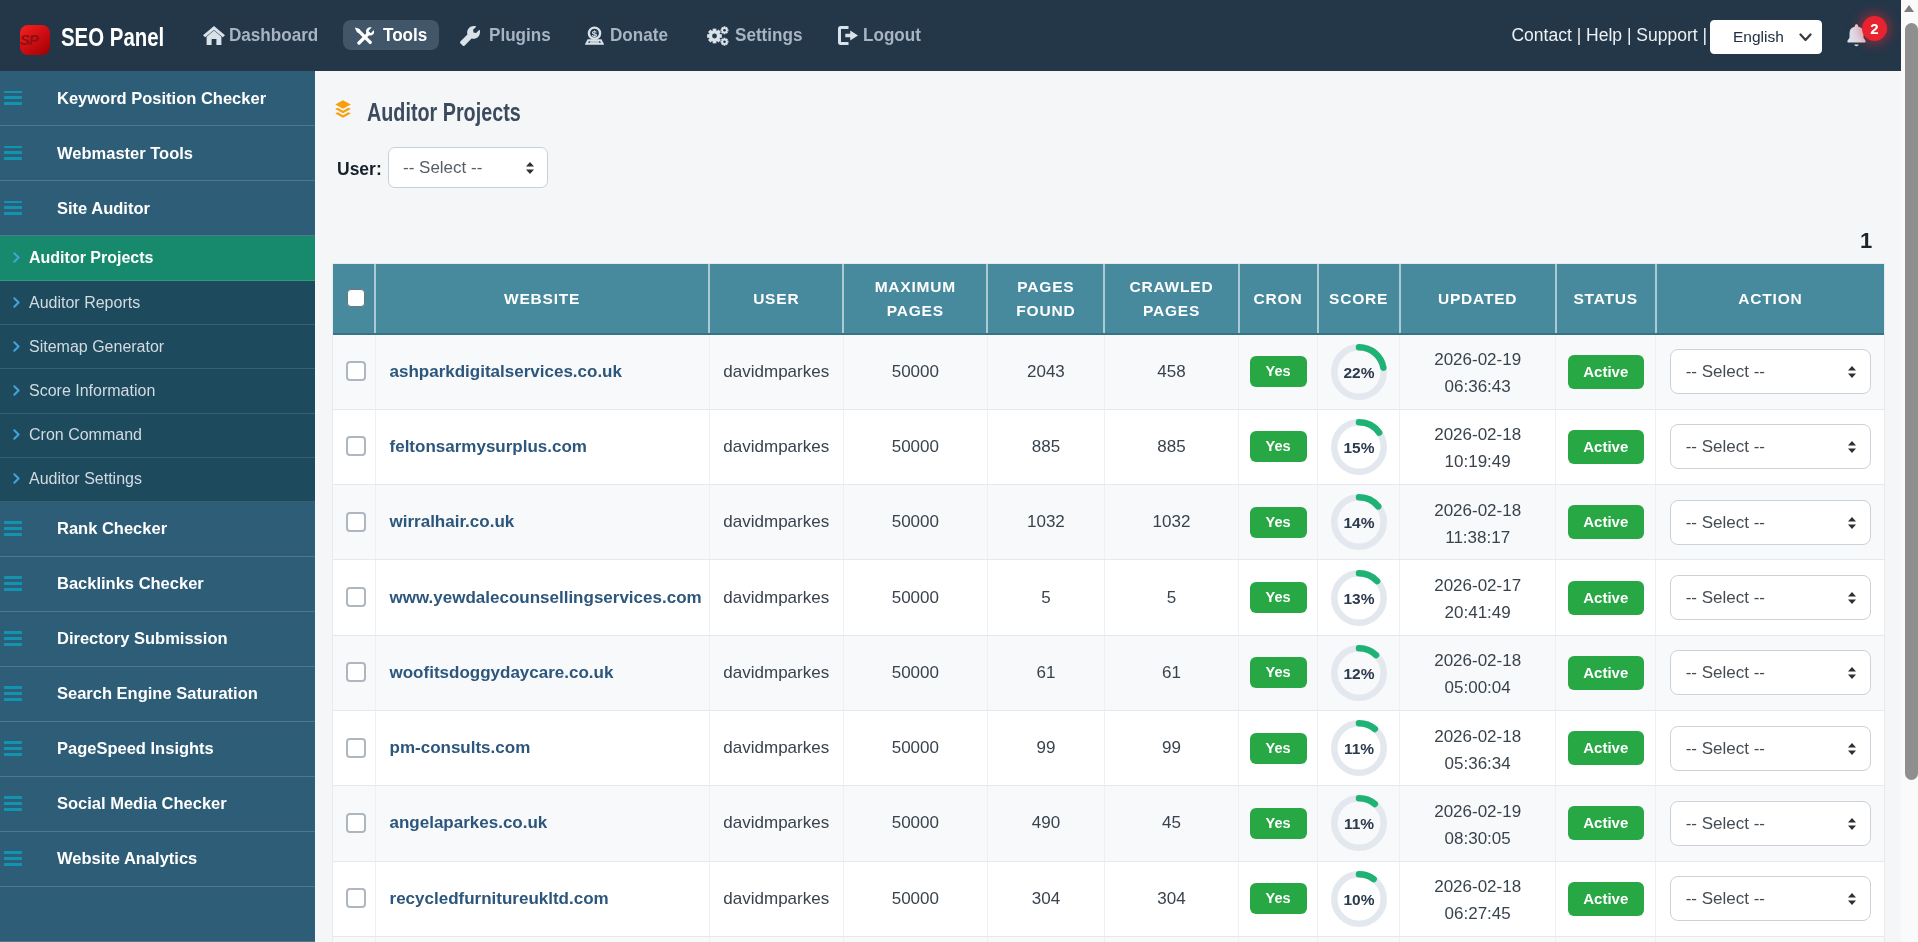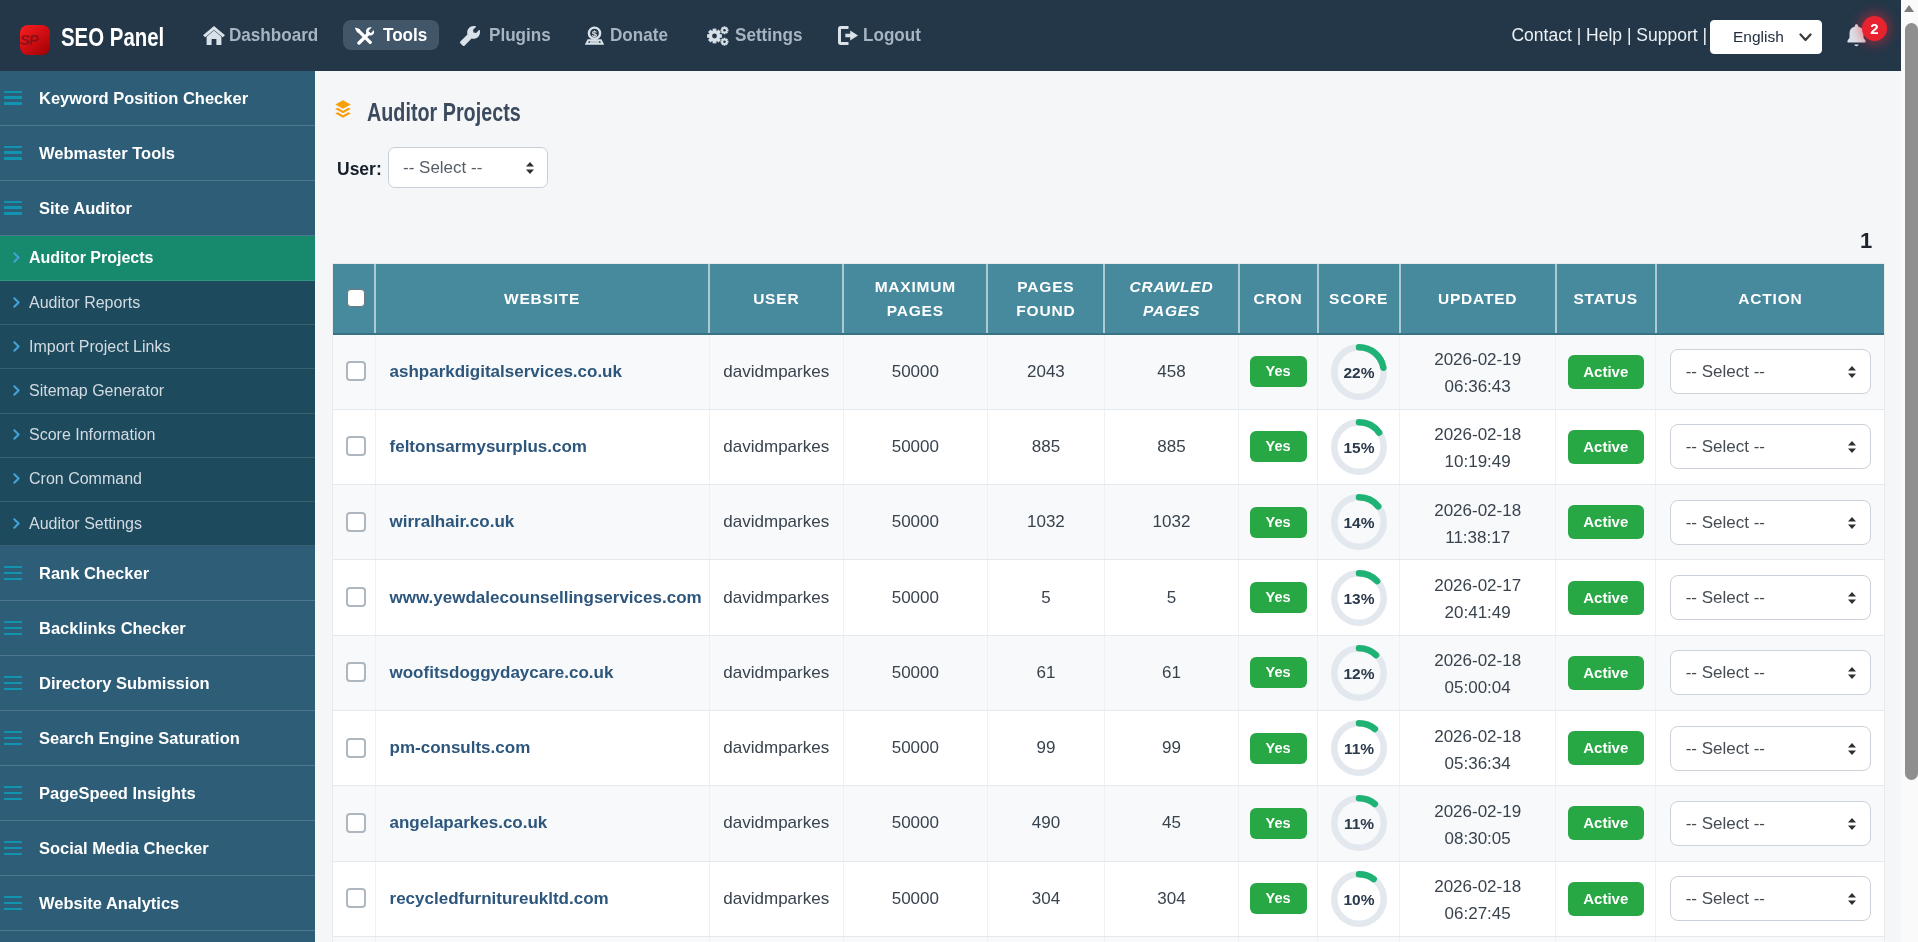--- a/index.html
+++ b/index.html
@@ -27,21 +27,21 @@
   padding-left:22px; }
 #langsel svg { position:absolute; right:9px; top:12px; }
 #bellwrap { position:absolute; left:1846px; top:23px; }
 #bellbadge { position:absolute; left:1862px; top:16px; width:25px; height:25px; border-radius:50%;
   background:#e82330; color:#fff; font-size:15px; font-weight:bold; text-align:center;
   line-height:25px; box-shadow:0 0 12px 3px rgba(236,38,50,0.5); }
 
 
 #sidebar { position:absolute; left:0; top:71px; width:315px; height:871px; background:#2e5d78; }
 .s-top { position:relative; height:55px; background:#2e5d78; border-bottom:1px solid rgba(255,255,255,0.16);
-  display:flex; align-items:center; color:#fff; font-size:16.5px; font-weight:bold; padding-left:39px;}
+  display:flex; align-items:center; color:#fff; font-size:16.5px; font-weight:bold; padding-left:57px;}
 .s-sub { position:relative; height:44.2px; background:#1e4a5e; border-bottom:1px solid rgba(255,255,255,0.12);
   display:flex; align-items:center; color:#d3dbe2; font-size:16px; padding-left:29px;}
 .s-act { background:#178a6e; color:#fff; font-weight:bold; height:45px;}
 .ham { position:absolute; left:4px; top:50%; margin-top:-7.5px; width:18px; height:15px;}
 .ham i { display:block; height:2.8px; background:#1294b0; border-radius:0.5px; margin-bottom:3.2px;}
 .chev { position:absolute; left:13px; top:50%; margin-top:-6px; }
 
 
 #content { position:absolute; left:315px; top:71px; width:1603px; height:871px; background:#f5f6f8; }
 #title { position:absolute; left:367px; top:97px; font-size:26px; font-weight:bold; color:#3b4a5c;
@@ -200,26 +200,20 @@
 <div class="s-sub">
       <svg class="chev" width="7" height="11" viewBox="0 0 7 11">
         <path d="M1.3 1.3 L5.6 5.5 L1.3 9.7" fill="none" stroke="#42a4d9" stroke-width="2" stroke-linecap="round" stroke-linejoin="round"></path>
       </svg>
       <span>Auditor Reports</span>
     </div>
 <div class="s-sub">
       <svg class="chev" width="7" height="11" viewBox="0 0 7 11">
         <path d="M1.3 1.3 L5.6 5.5 L1.3 9.7" fill="none" stroke="#42a4d9" stroke-width="2" stroke-linecap="round" stroke-linejoin="round"></path>
       </svg>
-      <span>Import Project Links</span>
-    </div>
-<div class="s-sub">
-      <svg class="chev" width="7" height="11" viewBox="0 0 7 11">
-        <path d="M1.3 1.3 L5.6 5.5 L1.3 9.7" fill="none" stroke="#42a4d9" stroke-width="2" stroke-linecap="round" stroke-linejoin="round"></path>
-      </svg>
       <span>Sitemap Generator</span>
     </div>
 <div class="s-sub">
       <svg class="chev" width="7" height="11" viewBox="0 0 7 11">
         <path d="M1.3 1.3 L5.6 5.5 L1.3 9.7" fill="none" stroke="#42a4d9" stroke-width="2" stroke-linecap="round" stroke-linejoin="round"></path>
       </svg>
       <span>Score Information</span>
     </div>
 <div class="s-sub">
       <svg class="chev" width="7" height="11" viewBox="0 0 7 11">
@@ -309,21 +303,21 @@
 <div id="pg1">1</div>
 
 <table id="tbl">
 <thead>
 <tr>
 <th style="width:42px;"><span class="chk" style="width:18px;height:18px;border:1.5px solid #6d767e;background:#fff;"></span></th>
 <th style="width:334px;">WEBSITE</th>
 <th style="width:134px;">USER</th>
 <th style="width:144px;">MAXIMUM<br>PAGES</th>
 <th style="width:117px;">PAGES<br>FOUND</th>
-<th style="width:134px;font-style:italic;">CRAWLED<br>PAGES</th>
+<th style="width:134px;">CRAWLED<br>PAGES</th>
 <th style="width:79px;">CRON</th>
 <th style="width:82px;">SCORE</th>
 <th style="width:156px;">UPDATED</th>
 <th style="width:100px;">STATUS</th>
 <th style="width:228px;">ACTION</th>
 </tr>
 </thead>
 <tbody>
 <tr>
 <td class="c-chk"><span class="chk"></span></td>

